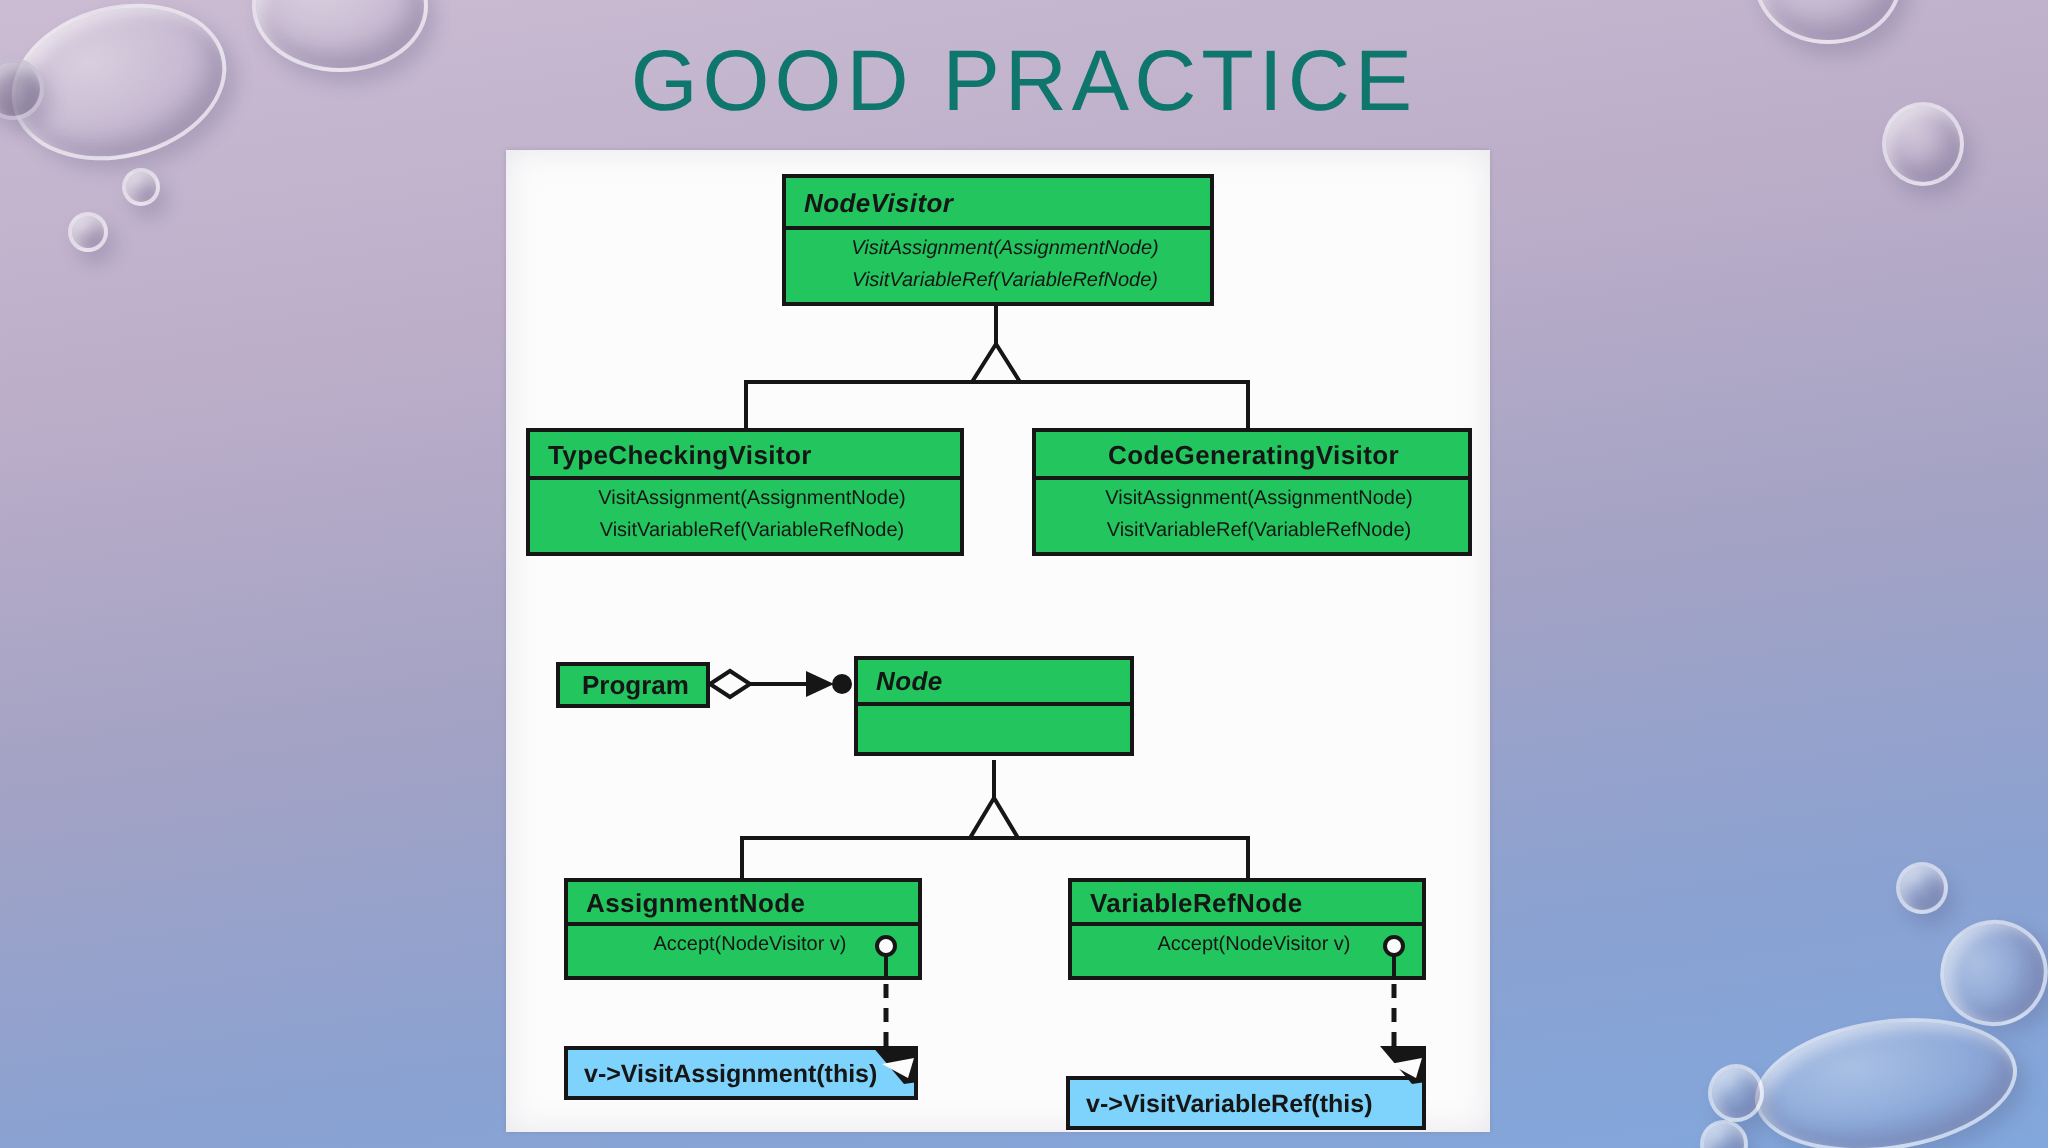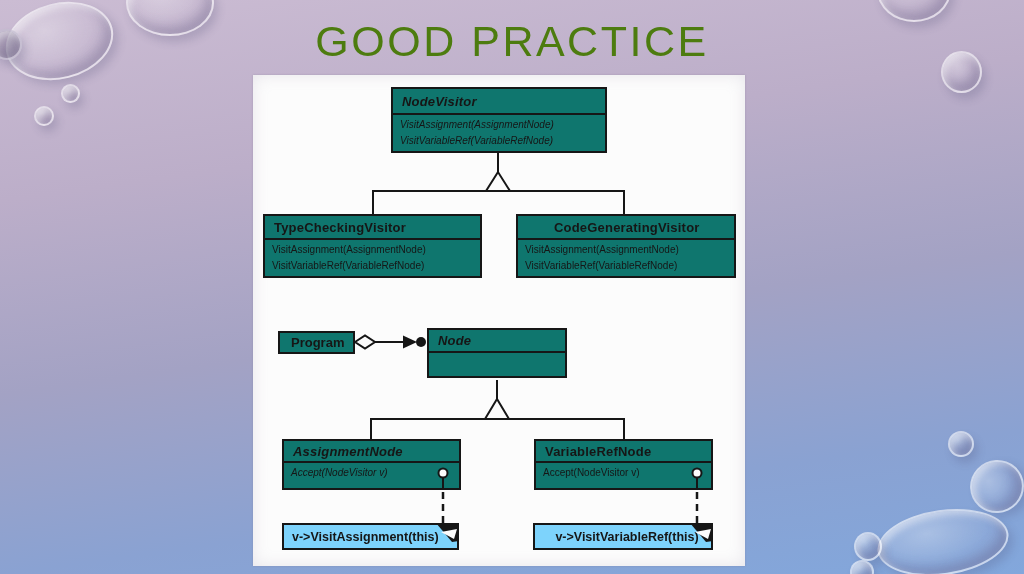--- a/index.html
+++ b/index.html
@@ -18,32 +18,33 @@
                4px 6px 9px rgba(70,70,110,.20);
   }
   .bubble.dark{
     background:radial-gradient(ellipse at 40% 35%, rgba(120,110,140,.45) 0%, rgba(90,80,110,.35) 100%);
     border-color:rgba(230,225,240,.5);
   }
   
   .slide-title{
     position:absolute;top:20px;left:0;width:100%;margin:0;
     text-align:center;font-size:43px;line-height:43px;font-weight:400;
-    letter-spacing:2.5px;color:#4d7c0f;
+    letter-spacing:2.5px;color:#0f766e;
   }
   
   .panel{
     position:absolute;left:253px;top:75px;width:492px;height:491px;
     background:#fcfcfc;
     box-shadow:inset 0 0 16px rgba(150,140,165,.20), 0 0 2px rgba(120,110,140,.35);
   }
   .panel *{box-sizing:border-box;}
   .cls{
-    position:absolute;border:2px solid #161616;background:#0f766e;
+    position:absolute;border:2px solid #161616;background:#22c55e;
     color:#161616;
+    text-align:center;
   }
   .cls-name{
     border-bottom:2px solid #161616;font-weight:700;font-size:13px;
     display:flex;align-items:center;padding-left:9px;letter-spacing:.2px;
   }
   .cls-methods{
     padding:2px 0 0 7px;font-size:10px;font-weight:500;line-height:16px;
     white-space:nowrap;
   }
   .abstract{font-style:italic;}
@@ -104,38 +105,38 @@
     </div>
 
     <div class="cls single" style="left:25px;top:256px;width:77px;height:23px;">
       <span>Program</span>
     </div>
 
     <div class="cls" style="left:174px;top:253px;width:140px;height:50px;">
       <div class="cls-name abstract" style="height:23px;">Node</div>
     </div>
 
-    <div class="cls" style="left:29px;top:364px;width:179px;height:51px;font-style:italic;">
+    <div class="cls" style="left:29px;top:364px;width:179px;height:51px;">
       <div class="cls-name" style="height:22px;">AssignmentNode</div>
       <div class="cls-methods">
         <div>Accept(NodeVisitor v)</div>
       </div>
     </div>
 
     <div class="cls" style="left:281px;top:364px;width:179px;height:51px;">
       <div class="cls-name" style="height:22px;">VariableRefNode</div>
       <div class="cls-methods">
         <div>Accept(NodeVisitor v)</div>
       </div>
     </div>
 
     <div class="note" style="left:29px;top:448px;width:177px;height:27px;">
       <span>v-&gt;VisitAssignment(this)</span>
     </div>
-    <div class="note" style="left:280px;top:448px;width:180px;height:27px;justify-content:center;">
+    <div class="note" style="left:280px;top:463px;width:180px;height:27px;">
       <span>v-&gt;VisitVariableRef(this)</span>
     </div>
 
     <svg class="connectors" viewBox="0 0 492 491" xmlns="http://www.w3.org/2000/svg">
 
       <g stroke="#161616" stroke-width="2" fill="none">
         <line x1="245" y1="78" x2="245" y2="98"></line>
         <polygon points="245,97 233,116 257,116" fill="#fcfcfc"></polygon>
         <polyline points="120,139 120,116 371,116 371,139"></polyline>
       </g>

